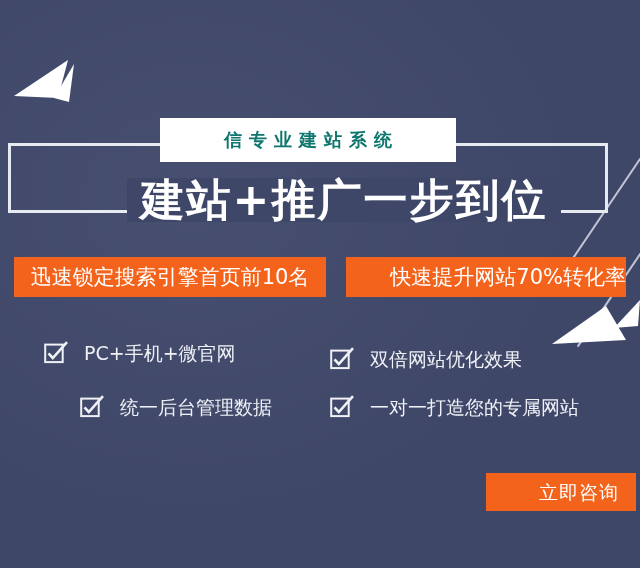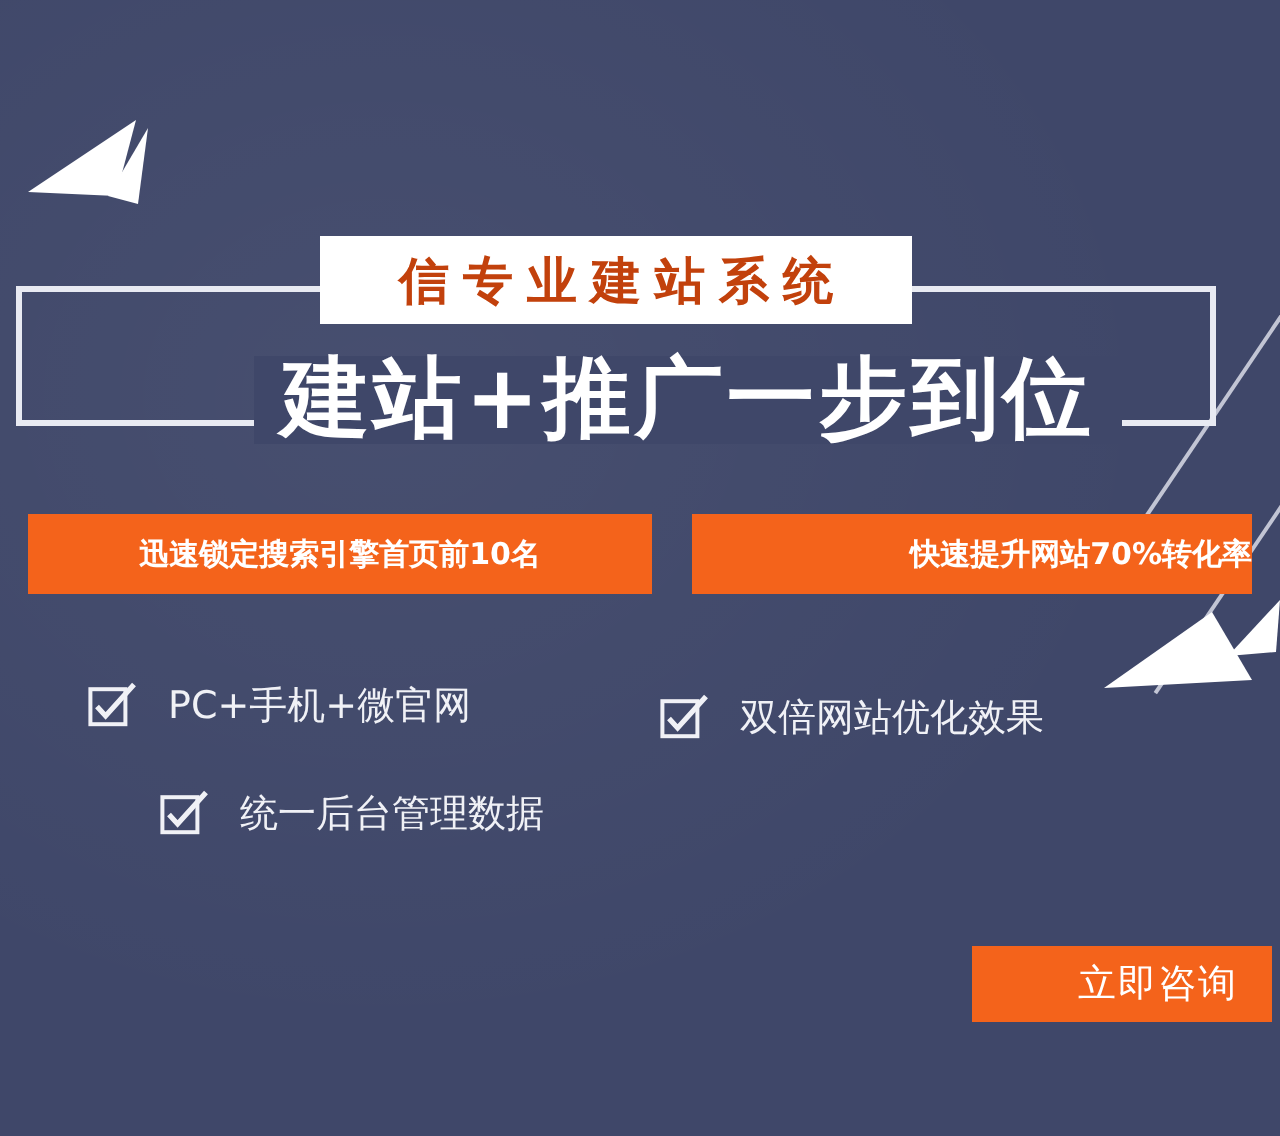--- a/index.html
+++ b/index.html
@@ -76,22 +76,22 @@
     width: 296px;
     height: 44px;
     background: #ffffff;
     box-sizing: border-box;
     display: flex;
     align-items: center;
     justify-content: center;
     z-index: 4;
   }
   #tag .tag-text {
-    color: #c2410c;
-    font-size: 25px;
+    color: #0f766e;
+    font-size: 18px;
     font-weight: 700;
     letter-spacing: 7px;
     text-indent: 7px;
     white-space: nowrap;
     line-height: 1;
   }
 
   
   #headline {
     position: absolute;
@@ -121,22 +121,22 @@
     height: 40px;
     background: #F4631B;
     display: flex;
     align-items: center;
     justify-content: center;
     box-sizing: border-box;
     z-index: 3;
   }
   .strip-text {
     color: #ffffff;
-    font-size: 15px;
-    font-weight: 700;
+    font-size: 21px;
+    font-weight: 400;
     white-space: nowrap;
     line-height: 1;
   }
   #strip-left  { left: 14px;  width: 312px; }
   #strip-right { left: 346px; width: 280px; justify-content: flex-end; }
 
   
   #features {
     position: absolute;
     left: 0;
@@ -255,20 +255,29 @@
     <div class="feature" id="feat-2">
       <span class="chk">
         <svg width="24" height="24" viewBox="0 0 24 24">
           <rect x="1.2" y="3.6" width="17.5" height="17.5" fill="none" stroke="#f0f1f6" stroke-width="2"></rect>
           <path d="M4.5 12.3 L8.8 17 L23 1.2" fill="none" stroke="#f0f1f6" stroke-width="2.6"></path>
         </svg>
       </span>
       <span class="flabel">双倍网站优化效果</span>
     </div>
 
+    <div class="feature" id="feat-3">
+      <span class="chk">
+        <svg width="24" height="24" viewBox="0 0 24 24">
+          <rect x="1.2" y="3.6" width="17.5" height="17.5" fill="none" stroke="#f0f1f6" stroke-width="2"></rect>
+          <path d="M4.5 12.3 L8.8 17 L23 1.2" fill="none" stroke="#f0f1f6" stroke-width="2.6"></path>
+        </svg>
+      </span>
+      <span class="flabel">一对一打造您的专属网站</span>
+    </div>
 
   </div>
 
   <div id="cta">
     <span class="cta-text">立即咨询</span>
   </div>
 
 </div>
 
 </body></html>

